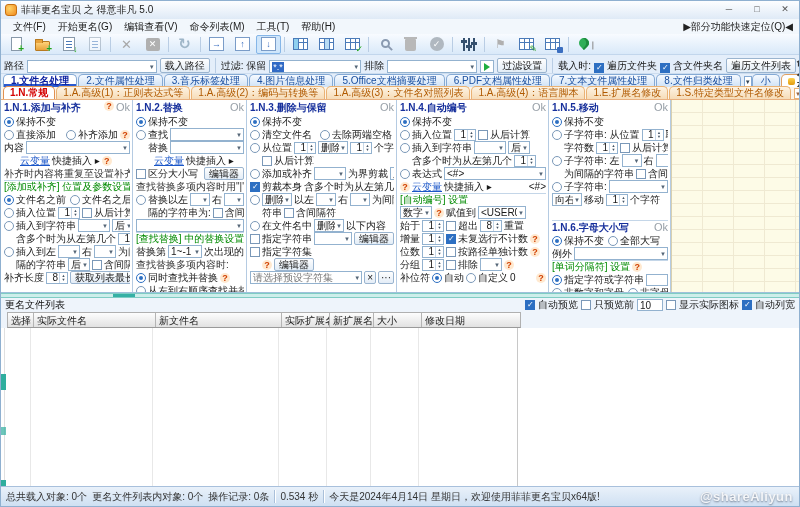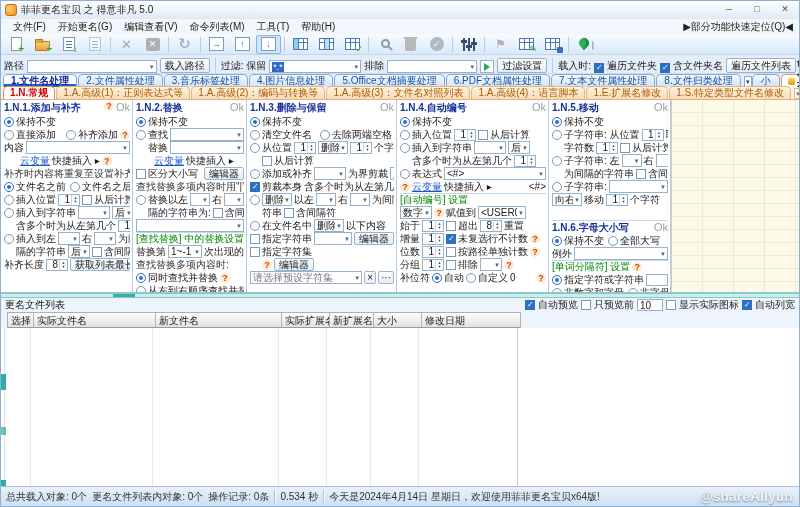--- a/index.html
+++ b/index.html
@@ -331,20 +331,23 @@
           </span>
         </div>
       <div class="ln" style="margin-left:16px">
           <span class="lnk">云变量</span>
           <span>快捷插入 ▸</span>
           <span class="qm">?</span>
         </div>
       <div class="ln note">
           <span>补齐时内容将重复至设置补齐长度</span>
         </div>
+      <div class="ln sect">
+          <span class="grn">[添加或补齐] 位置及参数设置</span>
+        </div>
       <div class="ln">
           <span class="rd on"></span>
           <span>文件名之前</span>
           <span class="rd" style="margin-left:2px"></span>
           <span>文件名之后</span>
         </div>
       <div class="ln">
           <span class="rd"></span>
           <span>插入位置</span>
           <span class="spn">

